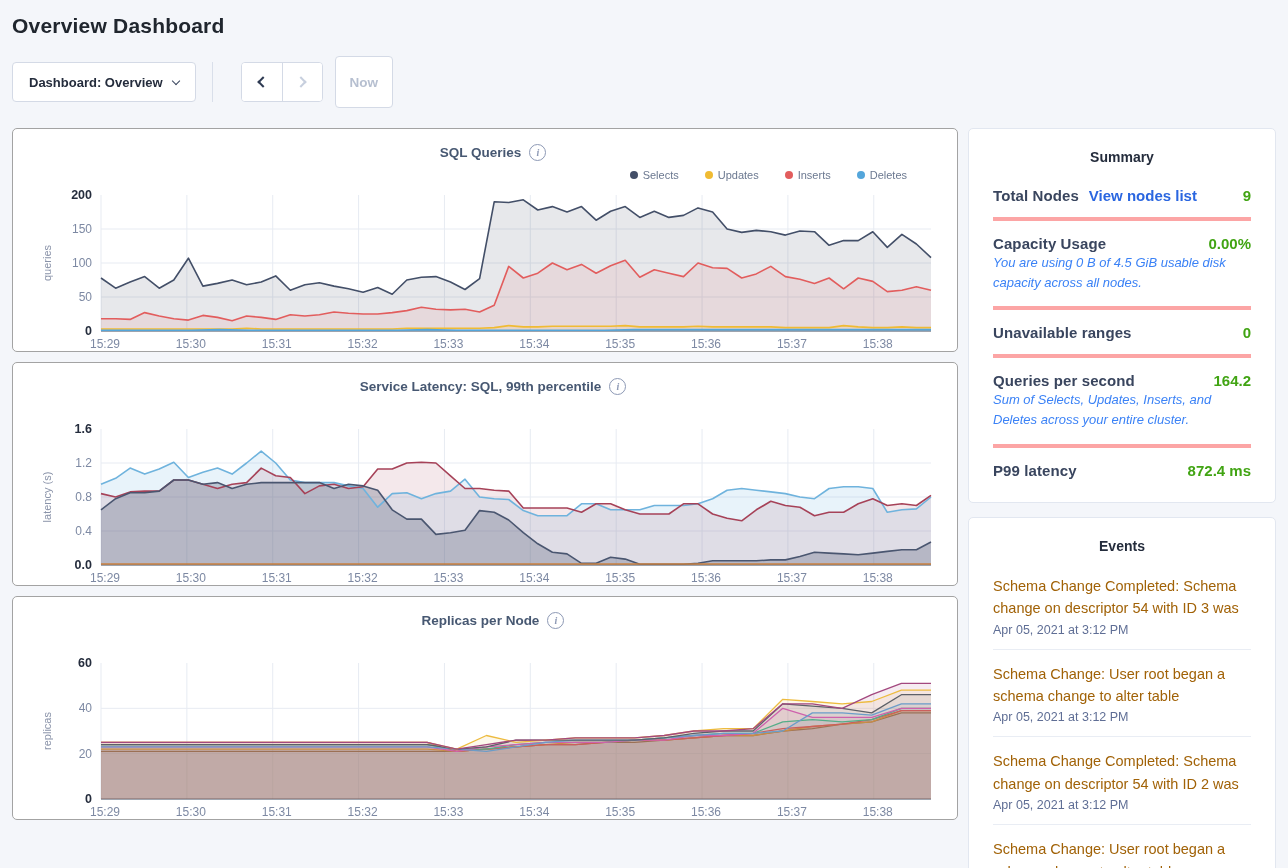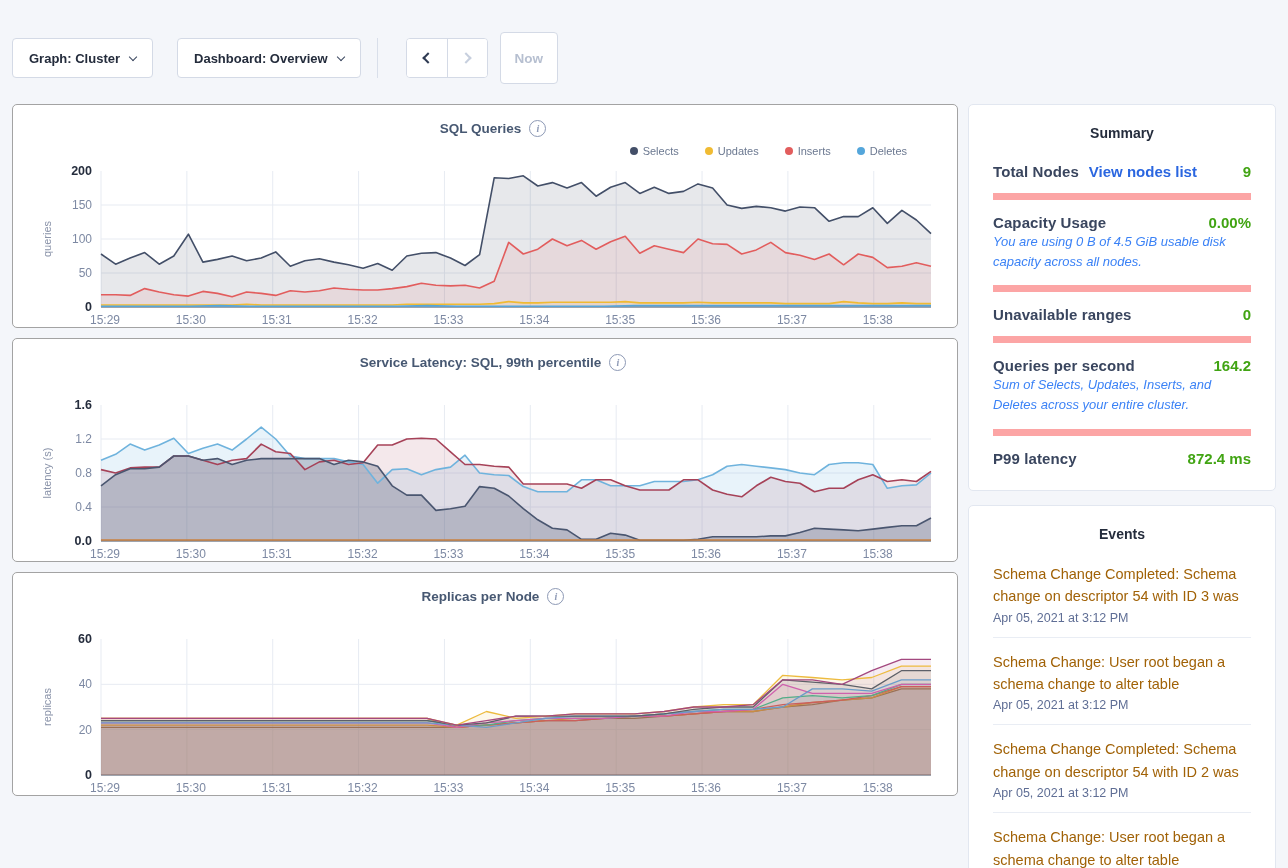--- a/index.html
+++ b/index.html
@@ -51,45 +51,42 @@
     justify-content:center; cursor:pointer; font-family:"Liberation Serif", serif; font-style:italic; }
   .chart-legend { position:absolute; top:40px; right:50px; display:flex; gap:26px; }
   .legend-item { display:flex; align-items:center; gap:5px; font-size:11px; color:#6b7890; }
   .legend-dot { width:8px; height:8px; border-radius:50%; display:inline-block; }
   .chart-svg { display:block; margin:24px 0 0 6px; width:934px; height:174px; }
 
   
   .side-panel { background:#fff; border:1px solid #e2e7f0; border-radius:5px; padding:20px 24px 10px 24px; }
   .side-title { text-align:center; font-size:14px; font-weight:700; color:#242c3c; margin-bottom:8px; }
   .summary-row { padding:14px 0 13px 0; }
-  .summary-row + .summary-row { border-top:7px solid #fca5a5; }
+  .summary-row + .summary-row { border-top:4px solid #fca5a5; }
   .summary-head { display:flex; align-items:baseline; }
   .s-label { font-size:15px; font-weight:700; color:#39455e; letter-spacing:.1px; }
   .s-link { font-size:15px; font-weight:700; color:#2a66e0; margin-left:10px; text-decoration:none; cursor:pointer; }
   .s-value { margin-left:auto; font-size:15px; font-weight:700; color:#41a413; }
   .s-desc { margin-top:1px; font-size:13px; line-height:1.55; color:#3b82f6;font-style:italic; }
   .s-link:empty, .s-desc:empty { display:none; }
 
   
   .event-item { padding:13px 0 12px 0; }
   .event-item + .event-item { border-top:1px solid #e9edf4; }
   .event-text { font-size:14.5px; line-height:1.55; color:#a16207; }
   .event-time { display:block; margin-top:3px; font-size:12.5px; color:#5f6e95; }
 </style>
 </head>
 <body>
 
 <div class="app">
   <div class="page">
+    <h1 class="page-title">Overview Dashboard</h1>
 
     <div class="toolbar">
-      <button class="dropdown-btn">
-        <span>Graph: Cluster</span>
-        <span class="caret"></span>
-      </button>
       <button class="dropdown-btn">
         <span>Dashboard: Overview</span>
         <span class="caret"></span>
       </button>
       <div class="toolbar-divider"></div>
       <div class="arrow-group">
         <button class="arrow-btn">
           <span class="chev-left"></span>
         </button>
         <button class="arrow-btn">

